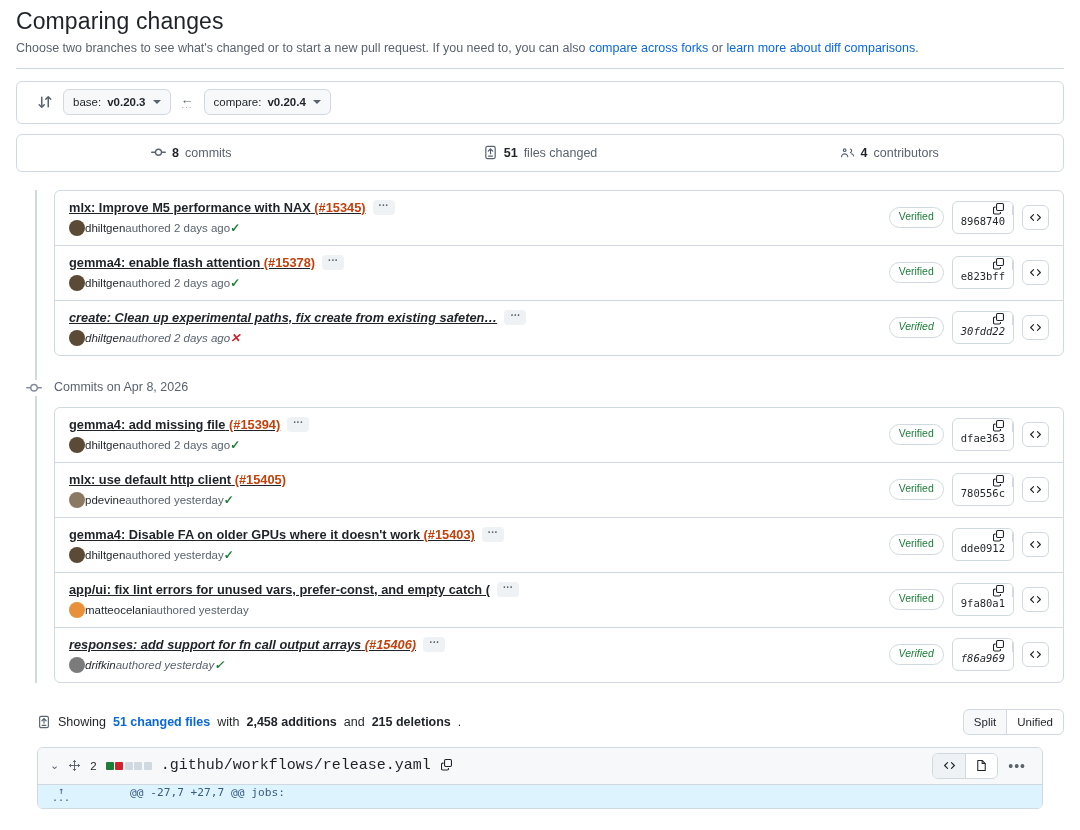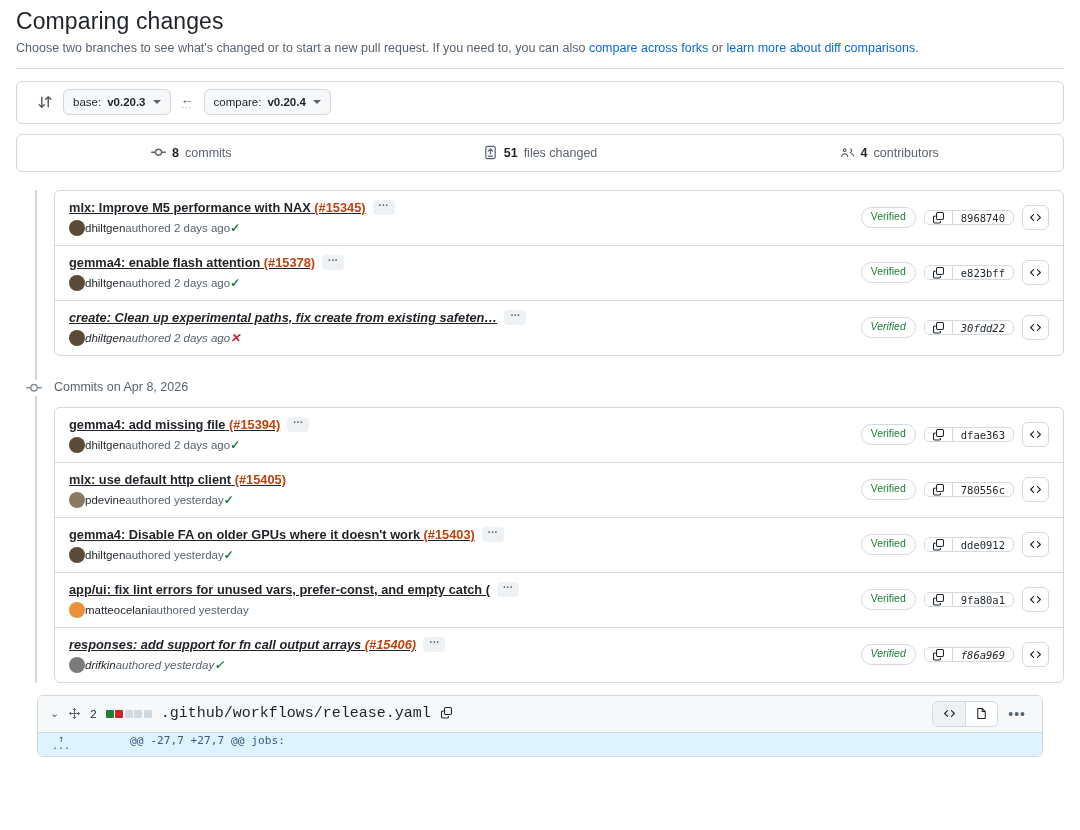--- a/index.html
+++ b/index.html
@@ -83,21 +83,21 @@
     font-size: 11.5px; color: #59636e; }
   .c-meta .uname { color: #1f2328; font-weight: 400; }
   .avatar { width: 16px; height: 16px; border-radius: 50%; display:block; }
   .check { color: #1a7f37; font-size: 12px; font-weight: 700; line-height: 1; }
   .xmark { color: #cf222e; font-size: 12px; font-weight: 700; line-height: 1; }
 
   .c-right { display: flex; align-items: center; gap: 8px; flex: none; }
   .verified { border: 1px solid #d1d9e0; border-radius: 999px; color: #1a7f37;
     font-size: 10.5px; padding: 2px 9px 3px; background: #fff; line-height: 1.3; }
   .sha-group { display: flex; align-items: flex-end; border: 1px solid #d1d9e0;
-    border-radius: 6px; overflow: hidden; height: 15px; background: #fff; }
+    border-radius: 6px; overflow: hidden; height: 33px; background: #fff; flex-direction: column; }
   .sha-copy { width: 28px; display: flex; align-items: center; justify-content: center;
     border-right: 1px solid #d1d9e0; background: #fff; color: #1f2328; }
   .sha-txt { font-family: "DejaVu Sans Mono", monospace; font-size: 10.5px;
     color: #1f2328; display: flex; align-items: center; padding: 0 8px; }
   .code-btn { border: 1px solid #d1d9e0; border-radius: 6px; height: 25px; width: 27px;
     display: flex; align-items: center; justify-content: center; background: #fff;
     color: #1f2328; }
 
   
   .files-summary { display: flex; align-items: center; justify-content: space-between;
@@ -465,20 +465,39 @@
           <span class="code-btn">
               <svg width="13" height="13" viewBox="0 0 16 16" fill="none" stroke="currentColor" stroke-width="1.4" stroke-linecap="round" stroke-linejoin="round">
                 <path d="M5.6 4.4 2 8l3.6 3.6M10.4 4.4 14 8l-3.6 3.6"></path>
               </svg>
             </span>
         </div>
       </div>
     </div>
   </div>
 
+  <div class="files-summary">
+    <div class="fs-left">
+      <svg width="14" height="14" viewBox="0 0 16 16" fill="none" stroke="#59636e" stroke-width="1.3">
+          <rect x="3" y="1.5" width="10" height="13" rx="1.6"></rect>
+          <path d="M8 4.3v5M5.6 6.6 8 4.2l2.4 2.4M5.8 11.8h4.4" stroke-linecap="round"></path>
+        </svg>
+      <span>Showing</span>
+      <a class="flink" href="#">51 changed files</a>
+      <span>with</span>
+      <b>2,458 additions</b>
+      <span>and</span>
+      <b>215 deletions</b>
+        <span>.</span>
+    </div>
+    <div class="seg">
+      <div>Split</div>
+      <div class="on">Unified</div>
+    </div>
+  </div>
 
   <div class="diff-box">
     <div class="diff-head">
       <div class="dh-left">
         <span class="chev">⌄</span>
         <span class="move-icon">
             <svg width="13" height="13" viewBox="0 0 16 16" fill="none" stroke="currentColor" stroke-width="1.2" stroke-linecap="round" stroke-linejoin="round">
               <path d="M8 1.8v12.4M6.4 3.4 8 1.8l1.6 1.6M6.4 12.6 8 14.2l1.6-1.6M1.8 8h12.4M3.4 6.4 1.8 8l1.6 1.6M12.6 6.4 14.2 8l-1.6 1.6"></path>
             </svg>
           </span>

